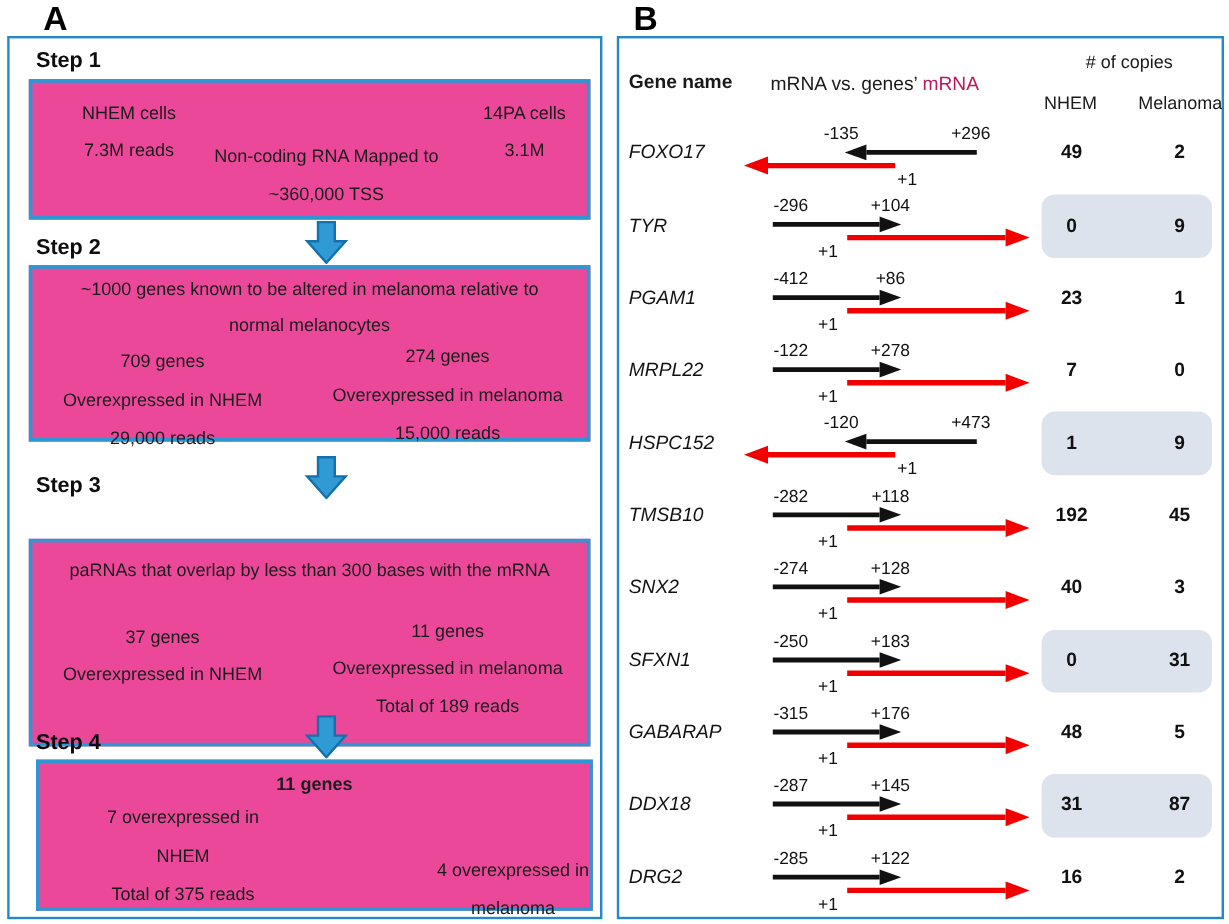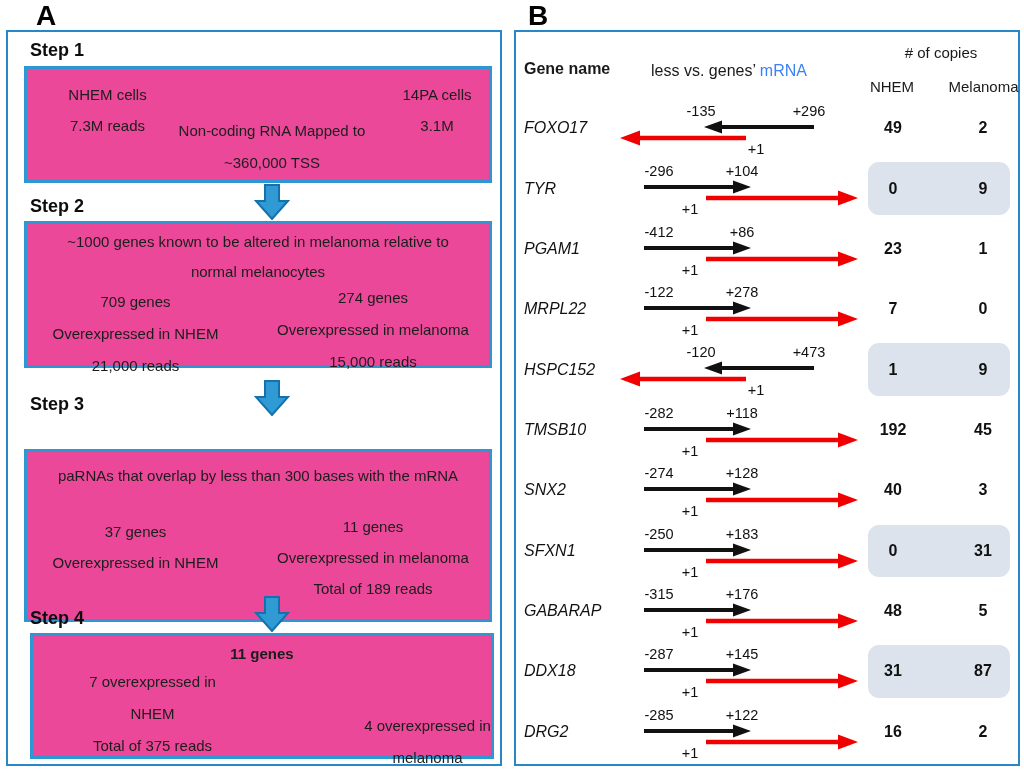--- a/index.html
+++ b/index.html
@@ -60,21 +60,21 @@
 
     <div class="step-title" style="left:22px; top:164px;text-align:center;">Step 2</div>
     <div class="step-box" style="left:16px; top:189px; width:468px; height:147px;">
       <div class="txt lh30" style="left:3px; top:3px; width:456px;">
         <div>~1000 genes known to be altered in melanoma relative to</div>
         <div>normal melanocytes</div>
       </div>
       <div class="txt lh32" style="left:6px; top:62px; width:205px;">
         <div>709 genes</div>
         <div>Overexpressed in NHEM</div>
-        <div>21,000 reads</div>
+        <div>29,000 reads</div>
       </div>
       <div class="txt lh32" style="left:236px; top:58px; width:220px;">
         <div>274 genes</div>
         <div>Overexpressed in melanoma</div>
         <div>15,000 reads</div>
       </div>
     </div>
 
     <svg class="flow-arrow" style="left:245px; top:348px;" viewBox="0 0 38 36">
       <polygon points="12,1 26,1 26,17 35,17 19,35 3,17 12,17" fill="#2f9ad4" stroke="#1571ab" stroke-width="2"></polygon>
@@ -112,21 +112,21 @@
         <div>4 overexpressed in</div>
         <div>melanoma</div>
         <div>Total of 136 reads</div>
       </div>
     </div>
   </div>
 
   <div class="panel-border" style="left:514px; top:30px; width:506px; height:736px;">
     <div class="pb-header-gene">Gene name</div>
     <div class="pb-header-diagram">
-      <span>less vs. genes’ </span><span style="color:#3b82f6;">mRNA</span>
+      <span>mRNA vs. genes’ </span><span style="color:#be185d;">mRNA</span>
     </div>
     <div class="pb-header-copies"># of copies</div>
     <div class="pb-header-col" style="left:330px; width:92px;">NHEM</div>
     <div class="pb-header-col" style="left:420px; width:95px;">Melanoma</div>
 
     <div class="pb-rows">
         <div class="pb-row">
           <div class="pb-gene">FOXO17</div>
           <svg class="pb-arrow-svg" width="270" height="56" viewBox="0 0 270 56">
             <text x="99" y="16" text-anchor="middle" font-family="&quot;Liberation Sans&quot;, sans-serif" font-size="14.5" fill="#111">-135</text>

